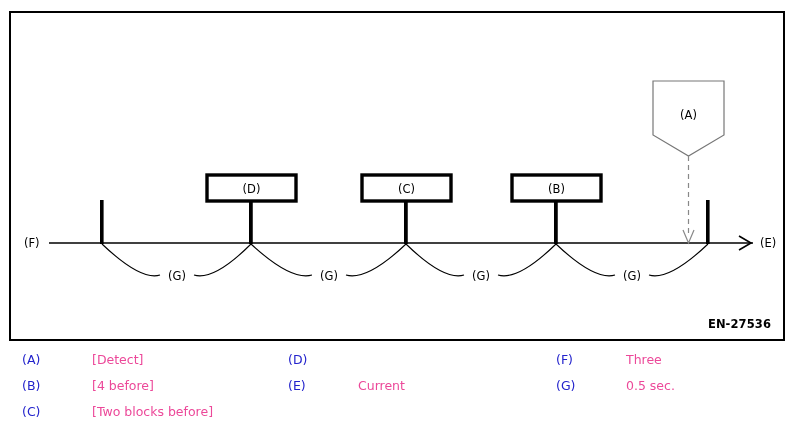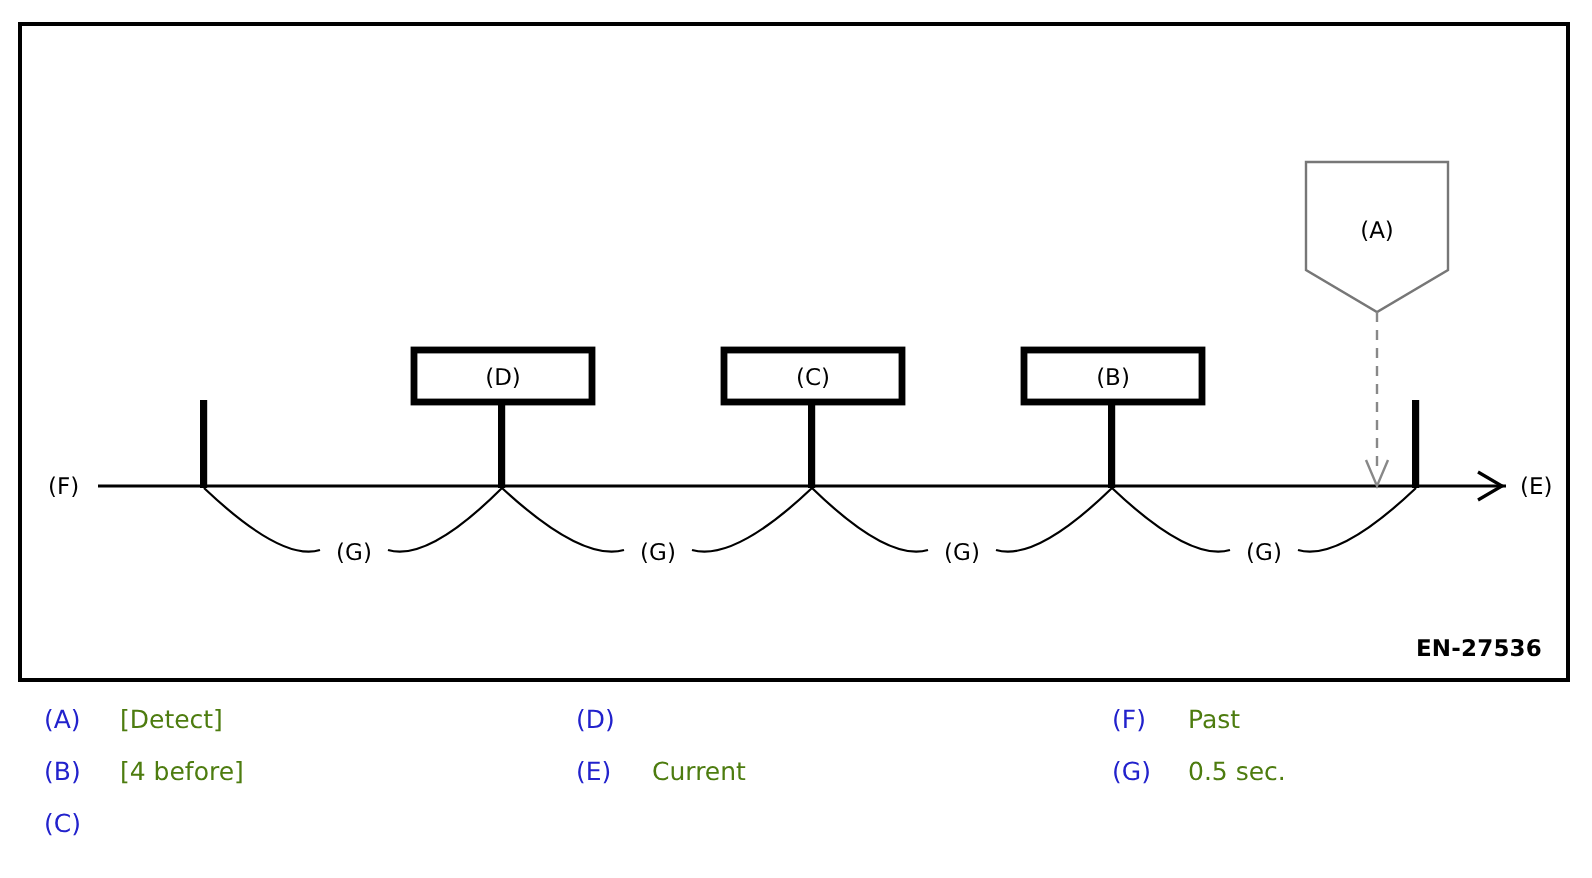--- a/index.html
+++ b/index.html
@@ -68,21 +68,22 @@
     color: #2222cc;
     font-size: 12.5px;
     white-space: nowrap;
   }
   .legend-key {
     width: 38px;
     flex: 0 0 38px;
     color: #2222cc;
   }
   .legend-text {
-    color: #4d7c0f;
+    color: #ec4899;
+    margin-left: 32px;
   }
 
   
   text {
     font-family: "DejaVu Sans", "Liberation Sans", sans-serif;
     fill: #000000;
   }
 </style>
 </head>
 <body>
@@ -157,37 +158,38 @@
     <div class="legend-item">
       <span class="legend-key">(A)</span>
       <span class="legend-text">[Detect]</span>
     </div>
     <div class="legend-item">
       <span class="legend-key">(B)</span>
       <span class="legend-text">[4 before]</span>
     </div>
     <div class="legend-item">
       <span class="legend-key">(C)</span>
+      <span class="legend-text">[Two blocks before]</span>
     </div>
   </div>
 
   <div class="legend-col" id="legend-col-2">
     <div class="legend-item">
       <span class="legend-key">(D)</span>
     </div>
     <div class="legend-item">
       <span class="legend-key">(E)</span>
       <span class="legend-text">Current</span>
     </div>
   </div>
 
   <div class="legend-col" id="legend-col-3">
     <div class="legend-item">
       <span class="legend-key">(F)</span>
-      <span class="legend-text">Past</span>
+      <span class="legend-text">Three</span>
     </div>
     <div class="legend-item">
       <span class="legend-key">(G)</span>
       <span class="legend-text">0.5 sec.</span>
     </div>
   </div>
 
 </div>
 
 </body></html>

